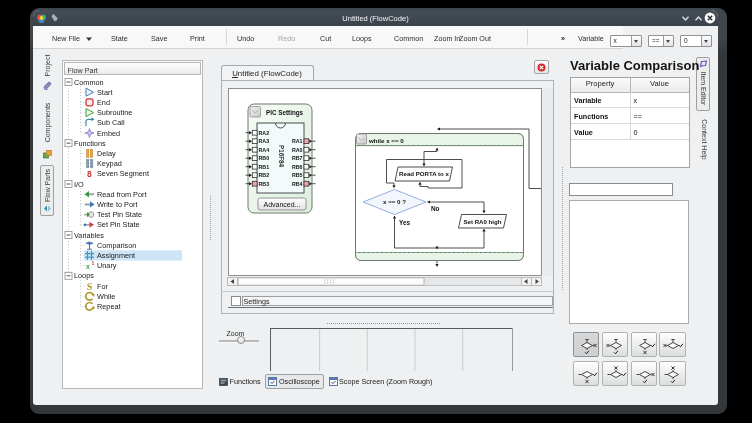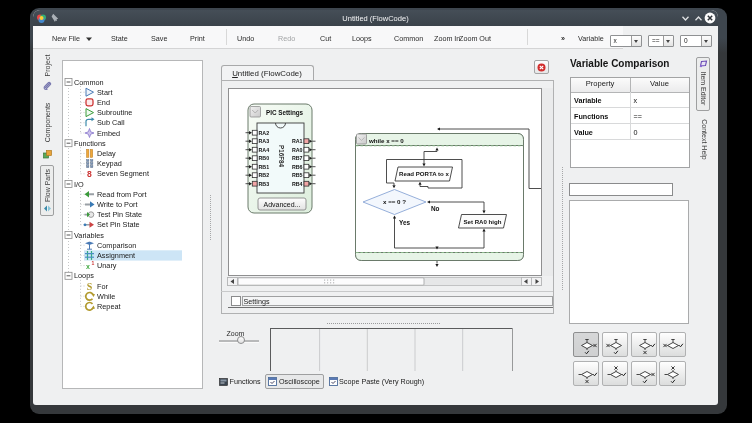--- a/index.html
+++ b/index.html
@@ -19,21 +19,21 @@
 .combo .ca{position:absolute;right:0;top:0;width:9px;height:9.5px;background:linear-gradient(#fdfdfd,#e3e3e3);border-left:1px solid #9a9a9a;}
 .combo .ca:after{content:"";position:absolute;left:2px;top:3.5px;border:2.5px solid transparent;border-top:3px solid #444;}
 .combo span{position:absolute;left:3px;top:1px;}
 .vtext{font-size:7px;color:#3a3a3a;white-space:nowrap;}
 #treepanel{left:29px;top:50px;width:141px;height:329px;background:#fff;border:1px solid #b6b7b8;box-sizing:border-box;}
 #treehead{left:1px;top:1px;width:137px;height:13px;background:linear-gradient(#fdfdfd,#e9eaeb);border:1px solid #b4b5b6;box-sizing:border-box;font-size:7.2px;color:#333;}
 #pane{left:187.5px;top:69.5px;width:333px;height:234px;border:1px solid #b0b1b2;box-sizing:border-box;background:#eff0f1;}
 #tab1{left:187.5px;top:54.5px;width:93px;height:15.5px;background:#f2f3f4;border:1px solid #a8a9aa;border-bottom:none;border-radius:3px 3px 0 0;box-sizing:border-box;font-size:7.9px;color:#222;text-align:center;}
 #closebtn{left:500.5px;top:50px;width:15px;height:14px;background:linear-gradient(#fdfdfd,#e6e6e7);border:1px solid #a4a5a6;border-radius:2px;box-sizing:border-box;}
 #canvas{left:195px;top:78px;width:314px;height:188px;background:#fff;border:1px solid #8f8f90;box-sizing:border-box;}
-#rpanel-title{left:537px;top:48px;font-size:10px;font-weight:bold;color:#141414;white-space:nowrap;}
+#rpanel-title{left:537px;top:48px;font-size:13px;font-weight:bold;color:#141414;white-space:nowrap;}
 .icobtn{background:linear-gradient(#fefefe,#dcdddd);border:1px solid #b0b1b2;border-radius:2px;box-sizing:border-box;width:26.3px;height:25.6px;}
 .icobtn.pressed{background:linear-gradient(#d6d7d8,#cfd0d1);border-color:#8e8f90;}
 #statusdots{border-top:1.5px dotted #9a9b9c;}
 .vdots{border-left:1.5px dotted #a6a7a8;}
 .tabsel{background:#eceded;border:1px solid #9e9fa0;border-radius:2px;box-sizing:border-box;}
 </style>
 </head>
 <body>
 <div class="abs" id="win">
 <div class="abs" id="inner">
@@ -113,20 +113,23 @@
         <div class="abs tabsel" style="left:662.8px;top:47.4px;width:14.5px;height:53.4px;"></div>
         <svg class="abs" style="left:665.5px;top:50px" width="9" height="9" viewBox="0 0 9 9">
 <path d="M2.5 1.5 L7.5 1 L6.5 5.5 L1.5 6 Z" fill="#e8e4f4" stroke="#6a4ab5" stroke-width="1.1"></path>
 <circle cx="2" cy="6.2" r="1.1" fill="#8a6ad5"></circle>
         </svg>
         <div class="abs vtext" style="left:635.3px;top:75.0px;width:70px;text-align:center;font-size:7px;transform:rotate(90deg);">Item Editor</div>
         <div class="abs vtext" style="left:635.8px;top:126.0px;width:70px;text-align:center;font-size:7px;transform:rotate(90deg);">Context Help</div>
       </div>
 
   <div class="abs" id="treepanel">
+    <div class="abs" id="treehead">
+          <span class="abs" style="left:2.5px;top:2.5px">Flow Part</span>
+        </div>
     <svg class="abs" id="treesvg" style="left:0;top:16px" width="139" height="255" viewBox="0 0 139 255">
           <rect x="21" y="173.3" width="98" height="10.3" fill="#cde5f6"></rect>
           <line x1="5.5" y1="5.0" x2="5.5" y2="198.8" stroke="#c6c7c8" stroke-width="1" stroke-dasharray="1,2"></line>
           <line x1="17.5" y1="9.0" x2="17.5" y2="56.0" stroke="#c6c7c8" stroke-width="1" stroke-dasharray="1,2"></line>
           <line x1="17.5" y1="15.2" x2="22" y2="15.2" stroke="#c6c7c8" stroke-width="1" stroke-dasharray="1,2"></line>
           <line x1="17.5" y1="25.4" x2="22" y2="25.4" stroke="#c6c7c8" stroke-width="1" stroke-dasharray="1,2"></line>
           <line x1="17.5" y1="35.6" x2="22" y2="35.6" stroke="#c6c7c8" stroke-width="1" stroke-dasharray="1,2"></line>
           <line x1="17.5" y1="45.8" x2="22" y2="45.8" stroke="#c6c7c8" stroke-width="1" stroke-dasharray="1,2"></line>
           <line x1="17.5" y1="56.0" x2="22" y2="56.0" stroke="#c6c7c8" stroke-width="1" stroke-dasharray="1,2"></line>
           <line x1="17.5" y1="70.2" x2="17.5" y2="96.8" stroke="#c6c7c8" stroke-width="1" stroke-dasharray="1,2"></line>
@@ -399,21 +402,21 @@
 <rect x="0.5" y="0.5" width="8" height="8" fill="#fdfdfd" stroke="#4a6a9a" stroke-width="0.9"></rect>
 <rect x="1" y="1" width="7" height="2" fill="#5a7ab5"></rect>
 <path d="M2.5 5 L4 6.5 L6.5 4" fill="none" stroke="#335" stroke-width="0.9"></path>
         </svg>
         <span class="abs" style="left:246px;top:367px;font-size:7.2px;color:#1a1a1a;">Oscilloscope</span>
         <svg class="abs" style="left:295.5px;top:367px" width="9" height="9" viewBox="0 0 9 9">
 <rect x="0.5" y="0.5" width="8" height="8" fill="#fdfdfd" stroke="#4a6a9a" stroke-width="0.9"></rect>
 <rect x="1" y="1" width="7" height="2" fill="#5a7ab5"></rect>
 <path d="M2.5 5 L4 6.5 L6.5 4" fill="none" stroke="#335" stroke-width="0.9"></path>
         </svg>
-        <span class="abs" style="left:306px;top:367px;font-size:7.2px;color:#1a1a1a;">Scope Paste (Very Rough)</span>
+        <span class="abs" style="left:306px;top:367px;font-size:7.2px;color:#1a1a1a;">Scope Screen (Zoom Rough)</span>
         <span class="abs" id="rpanel-title">Variable Comparison</span>
         <div class="abs" style="left:536.5px;top:66.5px;width:120px;height:91px;background:#fff;border:1px solid #a2a3a4;box-sizing:border-box;">
 <div class="abs" style="left:0;top:0;width:59px;height:13px;background:linear-gradient(#fbfbfb,#ebebec);border-right:1px solid #b4b5b6;border-bottom:1px solid #b4b5b6;text-align:center;font-size:7.6px;color:#1a1a1a;padding-top:1px;">Property</div>
 <div class="abs" style="left:60px;top:0;width:58px;height:13px;background:linear-gradient(#fbfbfb,#ebebec);border-bottom:1px solid #b4b5b6;text-align:center;font-size:7.6px;color:#1a1a1a;padding-top:1px;">Value</div>
 <div class="abs" style="left:59.5px;top:14px;width:1px;height:48px;background:#d8d9da;"></div>
 <div class="abs" style="left:0;top:29.5px;width:118px;height:1px;background:#d8d9da;"></div>
 <div class="abs" style="left:0;top:45.5px;width:118px;height:1px;background:#d8d9da;"></div>
 <div class="abs" style="left:0;top:61.5px;width:118px;height:1px;background:#d8d9da;"></div>
 <span class="abs" style="left:3.5px;top:18px;font-size:7.2px;font-weight:bold;color:#111;">Variable</span>
 <span class="abs" style="left:63px;top:18px;font-size:7.2px;color:#111;">x</span>

